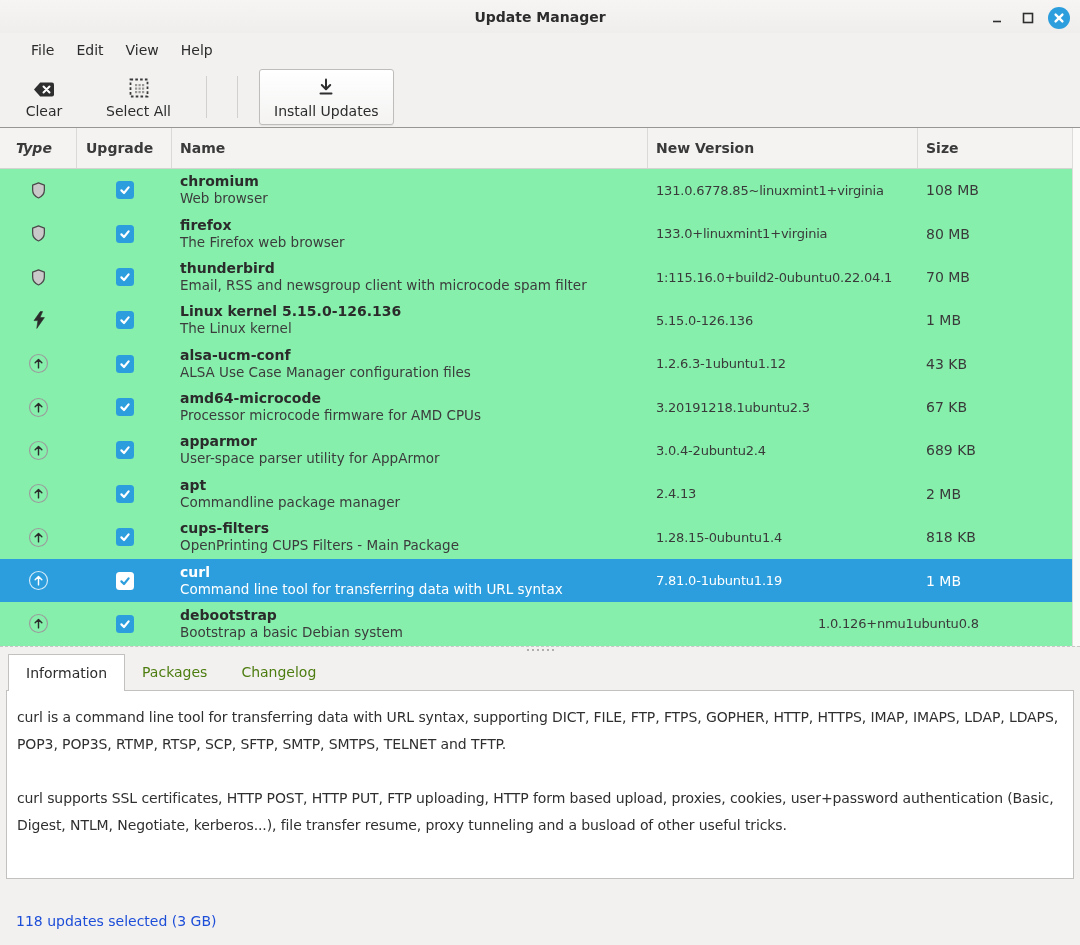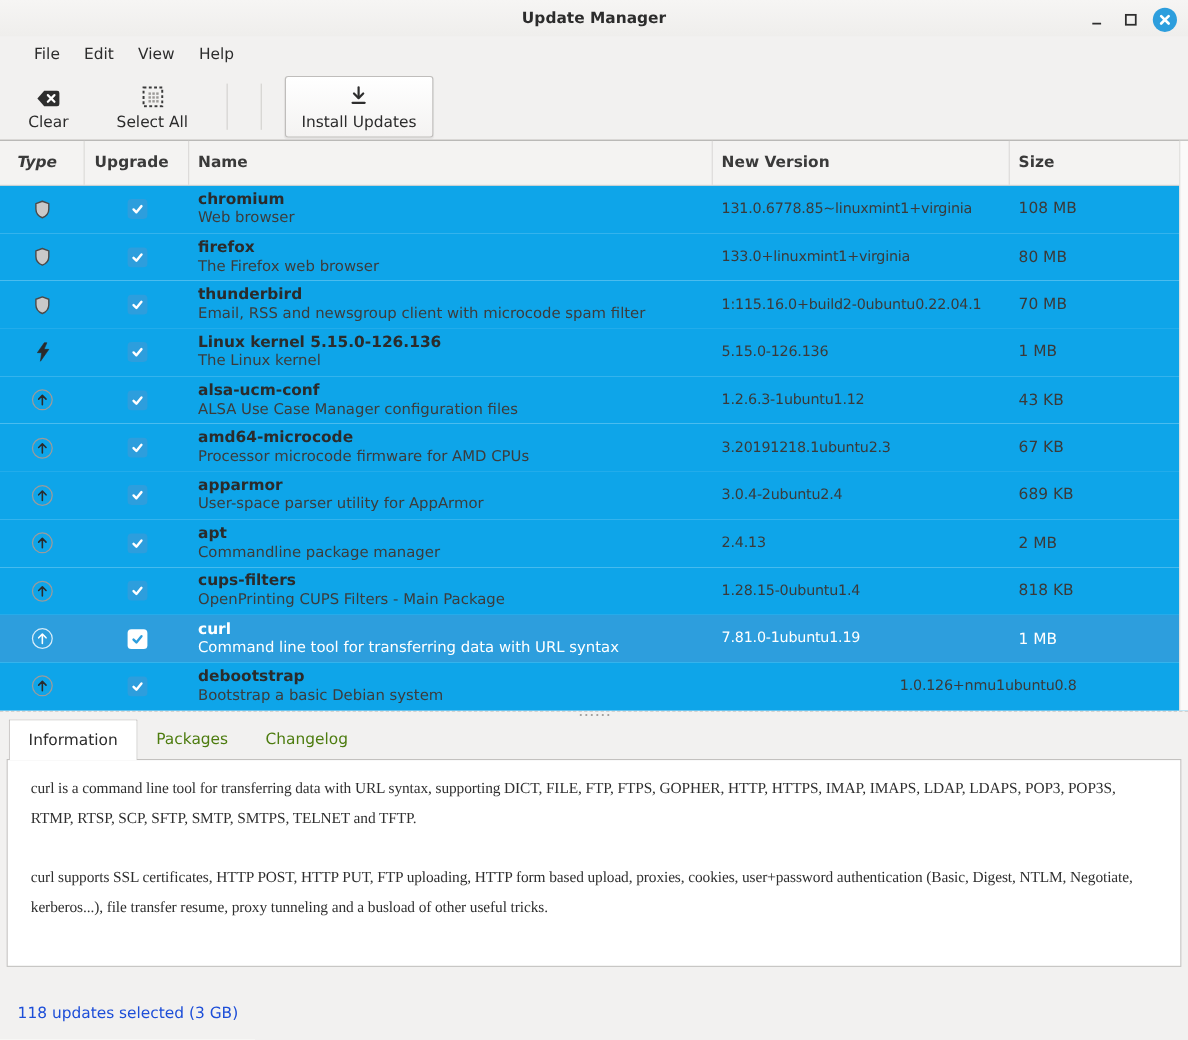--- a/index.html
+++ b/index.html
@@ -45,21 +45,21 @@
   .c-type { width:77px; flex:none;font-style:italic; }
   .c-upgrade { width:95px; flex:none; }
   .c-name { flex:1; min-width:0; }
   .c-version { width:270px; flex:none; }
   .c-size { width:162px; flex:none; border-right:none !important; }
   .thead .c-name { padding-left:8px; }
   .thead .c-upgrade { padding-left:9px; }
   .thead .c-version, .thead .c-size { padding-left:8px; }
 
   .tbody { display:flex; flex-direction:column; height:477px; }
-  .trow { flex:1; display:flex; align-items:stretch; background:#0ea5e9; cursor:default; }
+  .trow { flex:1; display:flex; align-items:stretch; background:#86efac; cursor:default; }
   .trow .cell { display:flex; align-items:center; }
   .trow .c-type { justify-content:center; }
   .trow .c-upgrade { justify-content:center; }
   .trow .c-name { flex-direction:column; align-items:flex-start; justify-content:center; padding-left:8px; overflow:hidden; }
   .trow .c-version { padding-left:8px; font-size:13px; color:#3a3a3a; letter-spacing:-0.2px; }
   .trow .c-size { padding-left:8px; color:#3a3a3a; }
   .pkg-name { font-weight:bold; color:#2b2b2b; line-height:17px; white-space:nowrap; }
   .pkg-desc { font-size:13.5px; color:#3c3c3c; line-height:17px; white-space:nowrap; }
 
   .checkbox { width:18px; height:18px; border-radius:3.5px; background:var(--accent);
@@ -88,21 +88,21 @@
   .splitter i { width:2px; height:2px; border-radius:50%; background:#9c9a98; display:block; }
 
   
   .tabbar { height:37px; display:flex; align-items:stretch; padding-left:8px; position:relative; z-index:2; }
   .tab { display:flex; align-items:center; padding:0 17px; color:#4d7c0f; cursor:pointer; font-size:14px; }
   .tab.active { background:#ffffff; color:#2c2c2c; border:1px solid #c3c1bf; border-bottom:none;
                 margin-bottom:-1px; border-radius:1px 1px 0 0; }
 
   
   .infopanel { height:198px; margin:0 6px; background:#ffffff; border:1px solid #c3c1bf;
-               padding:13px 21px; overflow:hidden; position:relative; z-index:1;font-family:Liberation Serif, serif; }
+               padding:13px 10px; overflow:hidden; position:relative; z-index:1; }
   .infopanel p { line-height:27px; margin-bottom:27px; color:#2f2f2f; letter-spacing:-0.1px; }
 
   
   .statusbar { height:50px; display:flex; align-items:center; padding-left:16px; color:#1d4ed8;margin-top:18px; }
 </style>
 </head>
 <body style="--accent: #2d9edd;">
 
 <div class="app">
 

